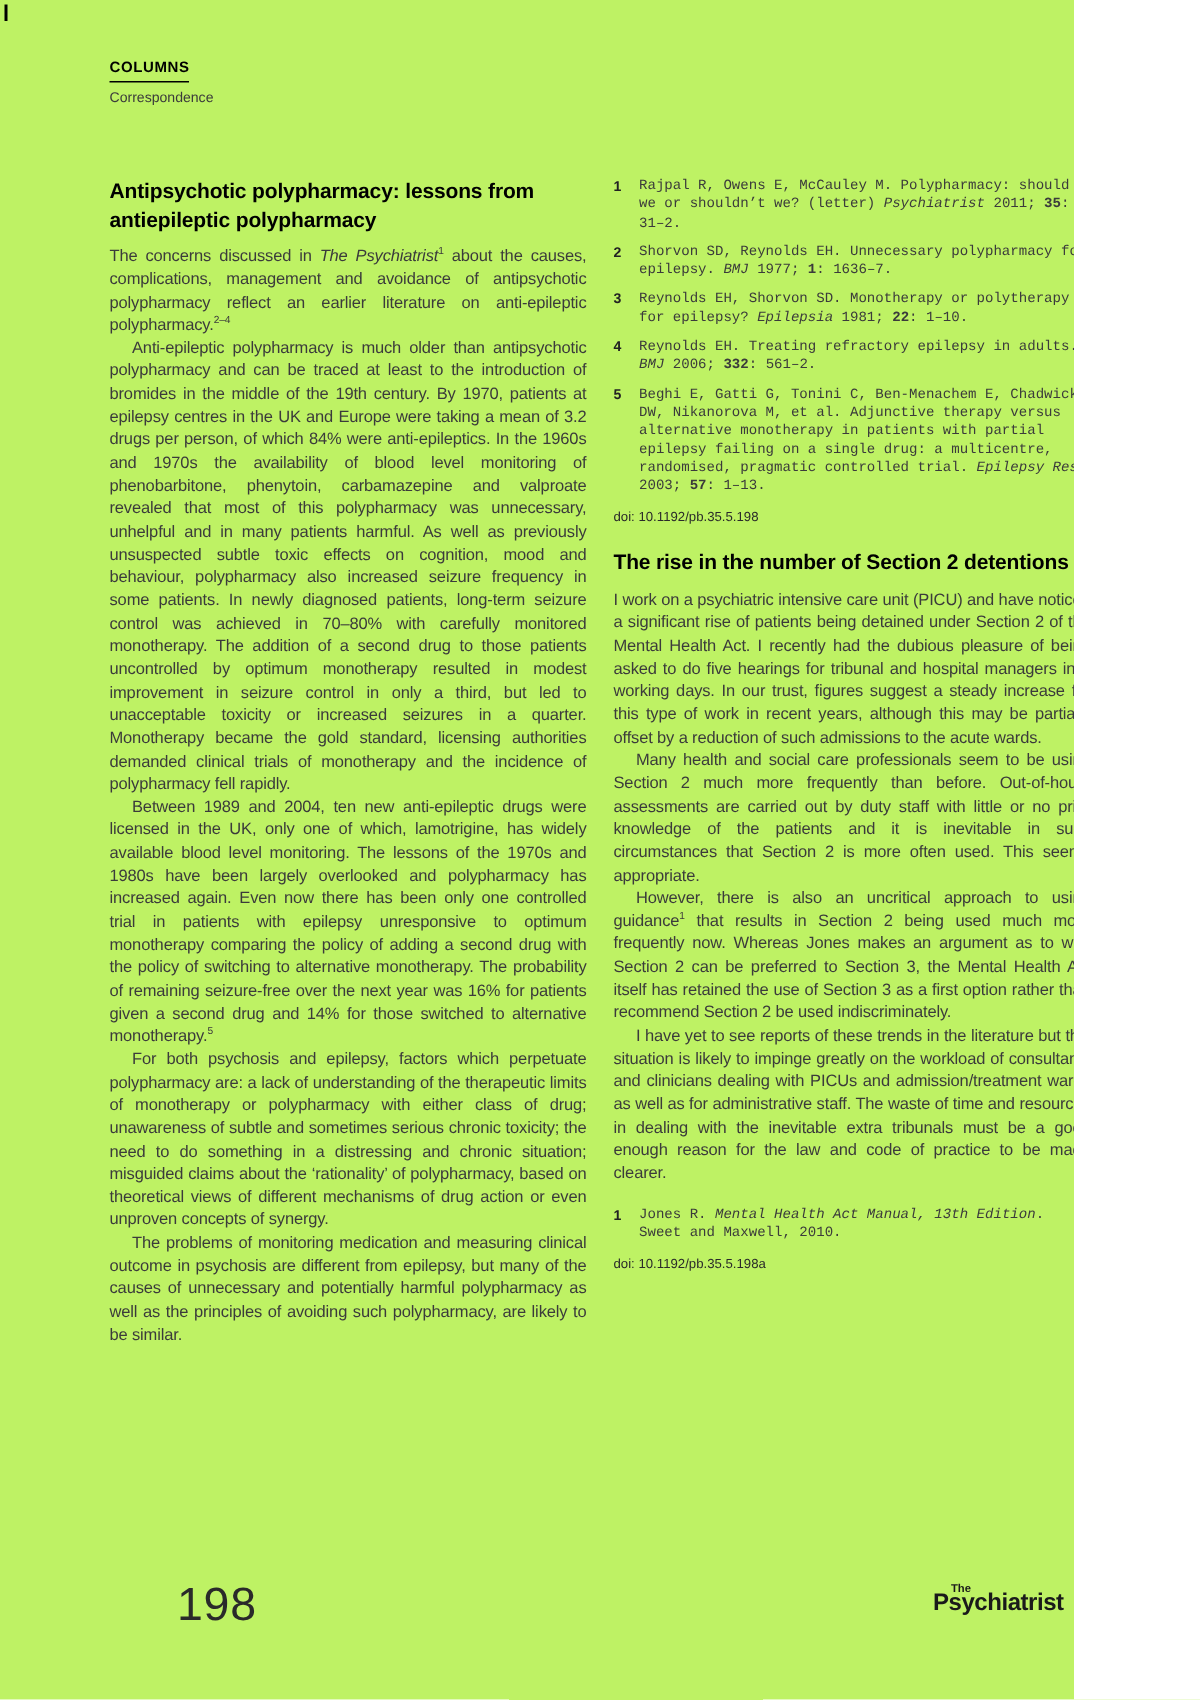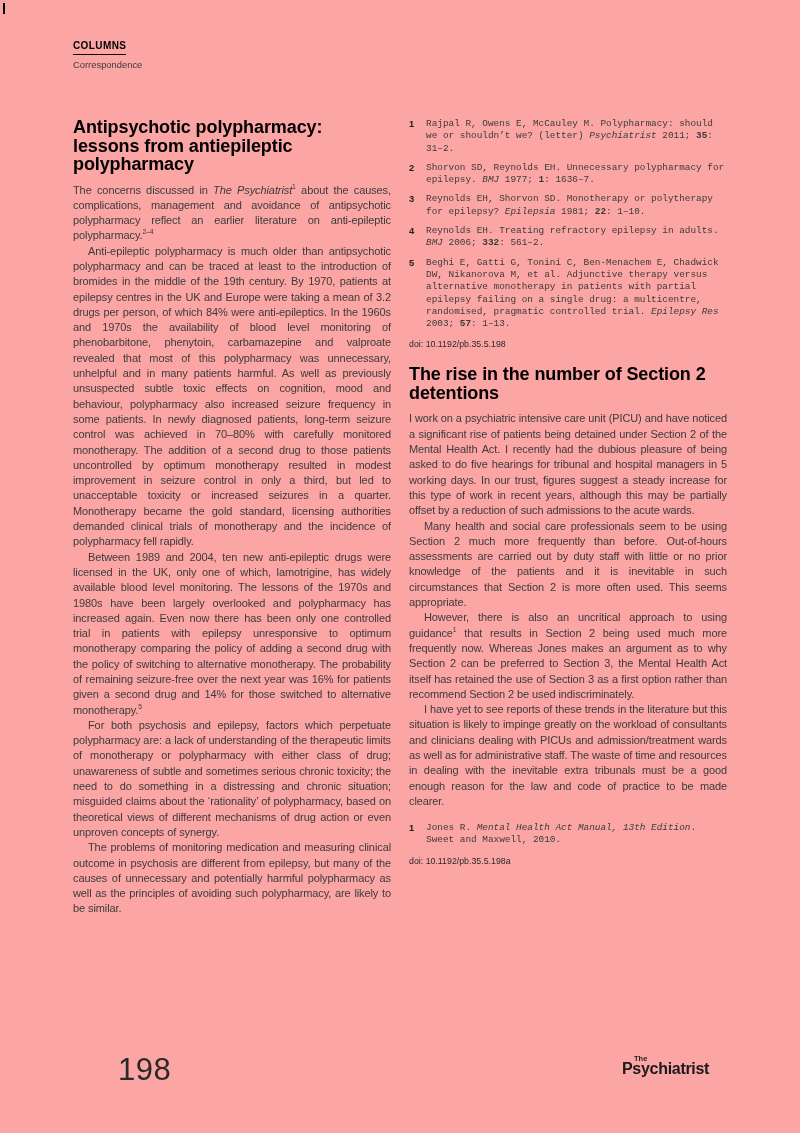--- a/index.html
+++ b/index.html
@@ -1,37 +1,37 @@
 <!DOCTYPE html>
 <html><head>
 <meta charset="utf-8">
 <style>
   html, body { margin: 0; padding: 0; background: #ffffff; }
   body { font-family: "Liberation Sans", sans-serif; color: #3b3b3b; }
   .page {
-    position: relative; width: 800px; height: 1133px; background: #fca5a5;
+    position: relative; width: 716px; height: 1133px; background: #bef264;
     overflow: hidden;
   }
   .crop-mark {
     position: absolute; left: 3px; top: 3px; width: 2px; height: 11px;
     background: #000;
   }
   .kicker-block { position: absolute; left: 73px; top: 35px; }
   .kicker {
     font-size: 10px; font-weight: 700; color: #000; letter-spacing: .4px;
     display: inline-block; border-bottom: 1.3px solid #000; padding-bottom: 2.5px;
   }
   .section { margin-top: 4px; font-size: 9.4px; color: #3b3b3b; }
 
   .col { position: absolute; width: 318px; }
   .col-left  { left: 73px;  top: 118px; }
   .col-right { left: 409px; top: 116px; }
 
   h1 {
-    font-size: 18px; line-height: 18.5px; font-weight: 700; color: #000;
+    font-size: 14px; line-height: 18.5px; font-weight: 700; color: #000;
     margin: 0 0 9px 0; letter-spacing: -0.1px;
   }
   .t2 { margin-top: 16px; }
 
   p.body {
     margin: 0; font-size: 11px; line-height: 15.3px; text-align: justify;
     color: #3b3b3b; letter-spacing: -0.1px;
   }
   p.body.ind { text-indent: 15px; }
   sup { font-size: 0.62em; line-height: 0; vertical-align: super; }

